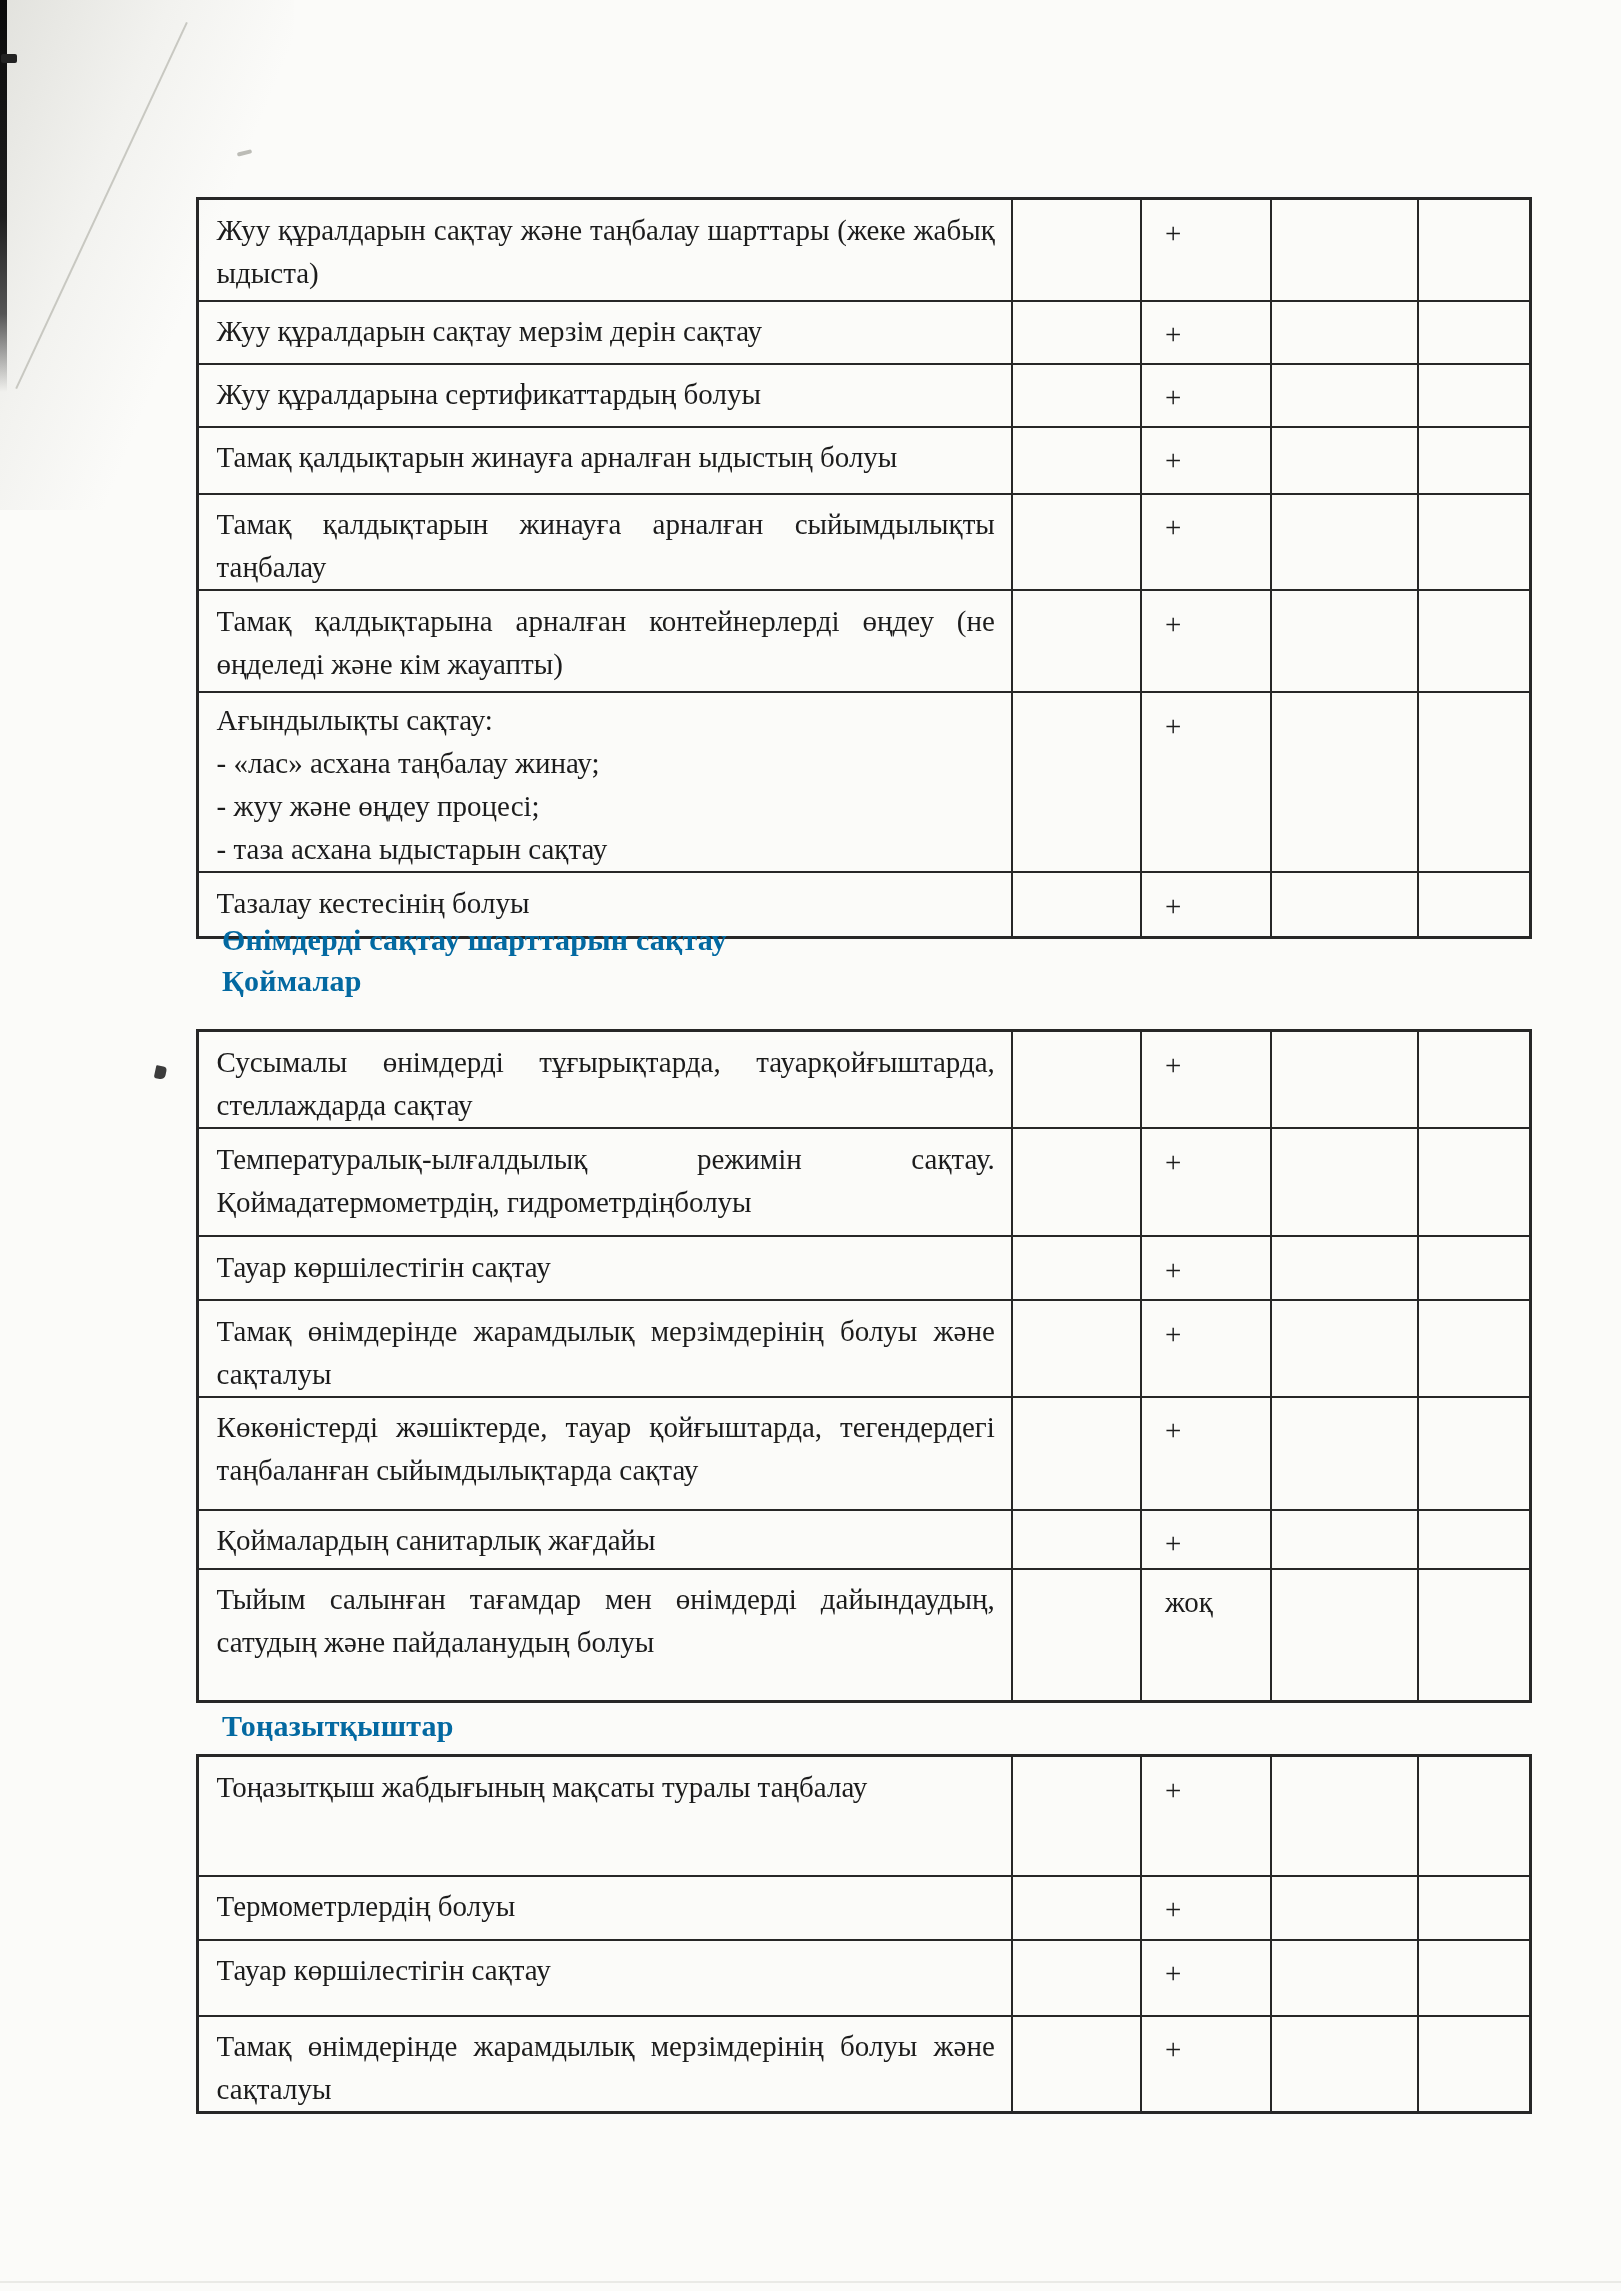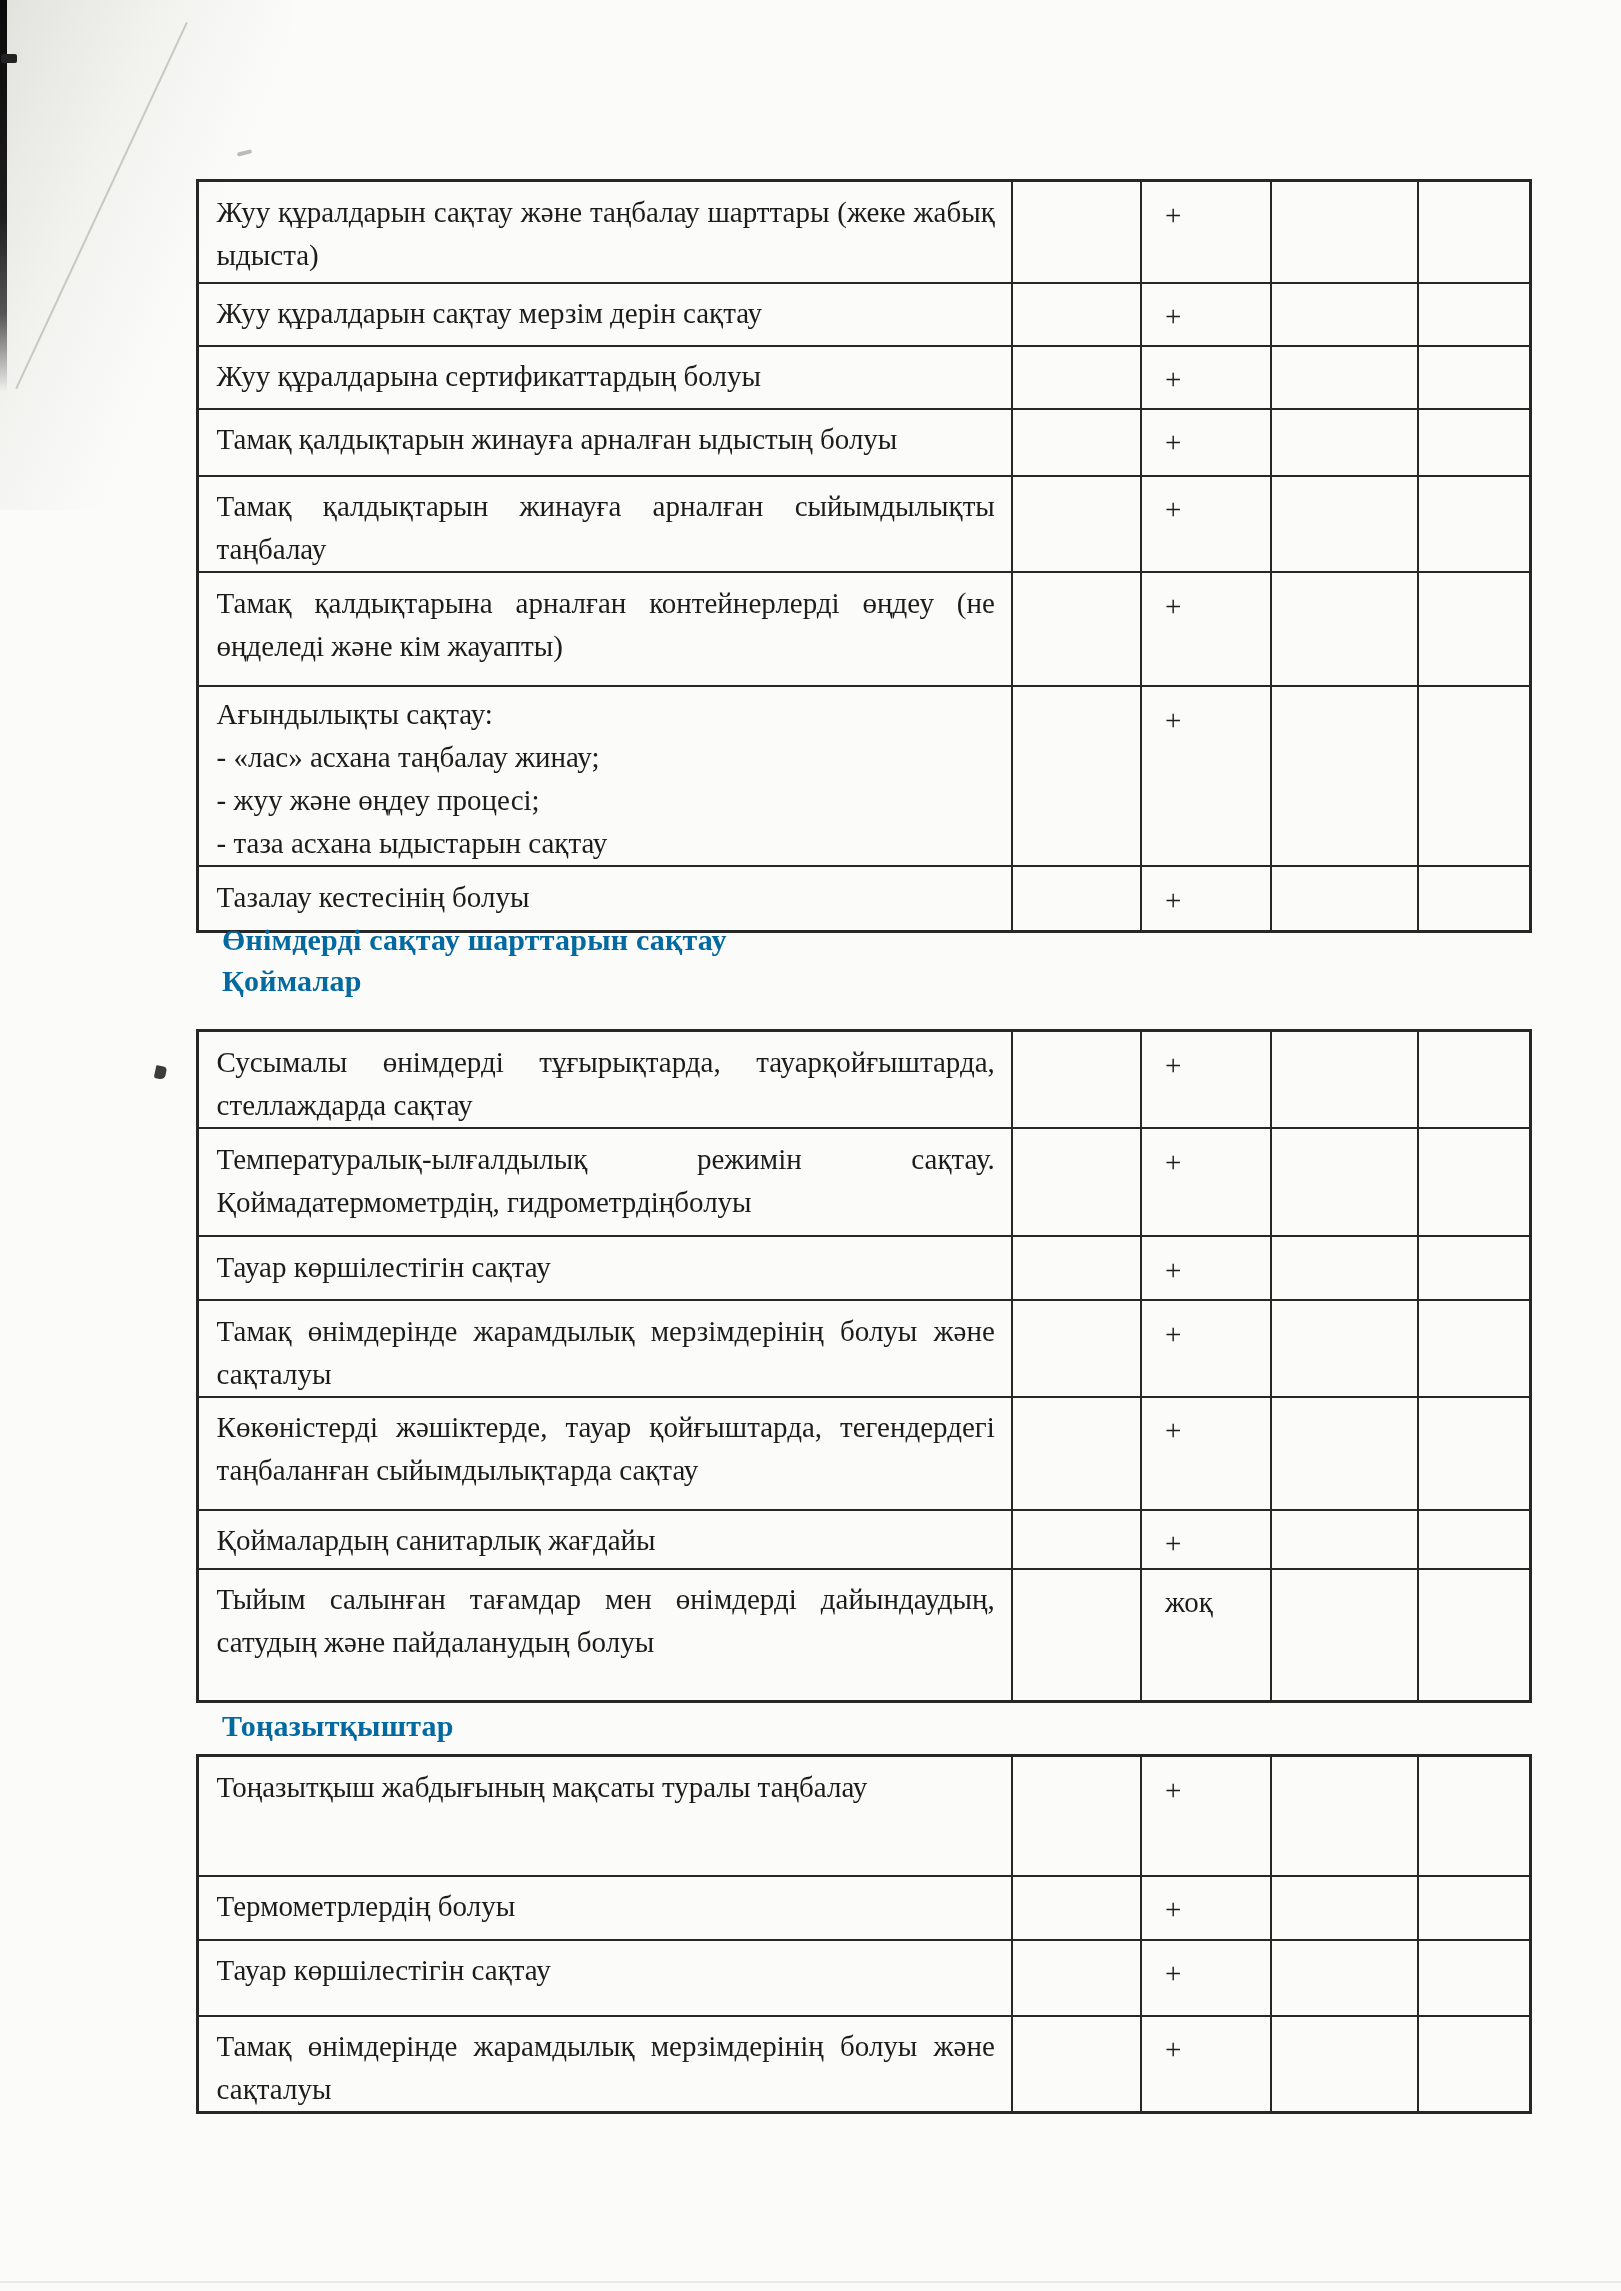--- a/index.html
+++ b/index.html
@@ -73,21 +73,21 @@
 <div class="page">
 
   <div class="corner-shade"></div>
   <div class="edge-strip"></div>
   <div class="edge-dash"></div>
   <div class="crease"></div>
   <div class="speck-a"></div>
   <div class="speck-b"></div>
   <div class="bottom-line"></div>
 
-  <table class="sheet" style="top:179px">
+  <table class="sheet" style="top:197px">
     <colgroup>
         <col style="width:814px">
         <col style="width:129px">
         <col style="width:130px">
         <col style="width:147px">
         <col style="width:113px">
       </colgroup>
     <tbody>
         <tr style="height:102px">
       <td class="c-text j">Жуу құралдарын сақтау және таңбалау шарттары (жеке жабық ыдыста)</td>
@@ -117,21 +117,21 @@
       <td class="c-sm"></td>
       <td class="c-sm"></td>
     </tr>
     <tr style="height:91px">
       <td class="c-text j">Тамақ қалдықтарын жинауға арналған сыйымдылықты таңбалау</td>
       <td class="c-sm"></td>
       <td class="c-sm mark">+</td>
       <td class="c-sm"></td>
       <td class="c-sm"></td>
     </tr>
-    <tr style="height:114px">
+    <tr style="height:102px">
       <td class="c-text j">Тамақ қалдықтарына арналған контейнерлерді өңдеу (не өңделеді және кім жауапты)</td>
       <td class="c-sm"></td>
       <td class="c-sm mark">+</td>
       <td class="c-sm"></td>
       <td class="c-sm"></td>
     </tr>
     <tr style="height:162px">
       <td class="c-text lines">
         <span>Ағындылықты сақтау:</span>
         <span>- «лас» асхана таңбалау жинау;</span>

